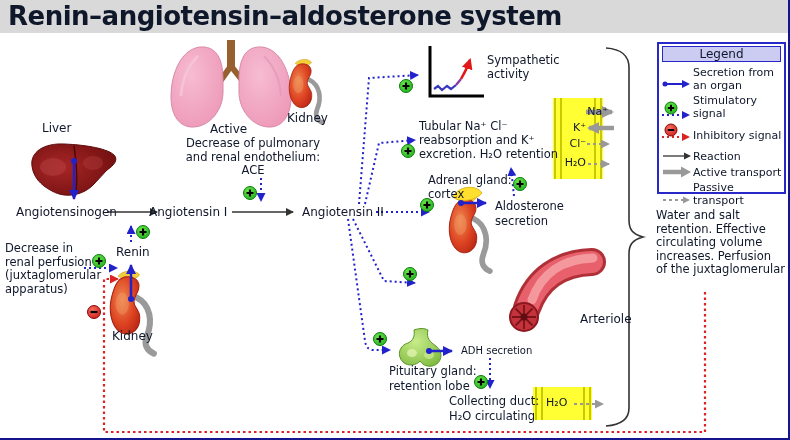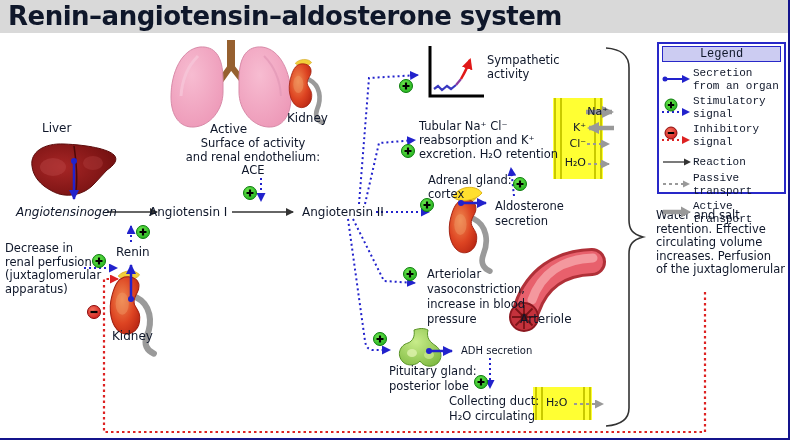--- a/index.html
+++ b/index.html
@@ -15,27 +15,27 @@
   }
   .lbl{position:absolute;font-size:12px;white-space:nowrap;}
   .blk{position:absolute;font-size:11.5px;line-height:13.5px;}
   .blk div{white-space:nowrap;}
   .ctr{text-align:center;}
   .ion{position:absolute;font-size:11px;text-align:right;white-space:nowrap;}
   svg.layer{position:absolute;left:0;top:0;}
   
   #legend{
     position:absolute;left:657px;top:42px;width:129px;height:152px;
-    border:2px solid #2828c8;background:#fff;box-sizing:border-box;font-family:Liberation Mono, monospace;
+    border:2px solid #2828c8;background:#fff;box-sizing:border-box;
   }
   #legend .ltitle{
     margin:2px 3px 3px 3px;border:1px solid #2828c8;background:#ccccf2;
     text-align:center;font-size:12px;line-height:14px;
   }
-  #legend .lrow{display:flex;align-items:center;margin:0 0 1px 2px;}
+  #legend .lrow{display:flex;align-items:flex-end;margin:0 0 1px 2px;}
   #legend .lrow svg{flex:0 0 32px;margin-top:1px;}
   #legend .lrow .ltext{font-size:11px;line-height:12.5px;padding-top:2px;white-space:normal;}
   .gap{height:5px;}
 </style>
 </head>
 <body>
 
 <div id="stage">
 
   <div id="titlebar">Renin–angiotensin–aldosterone system</div>
@@ -243,28 +243,28 @@
     </g>
 
     <path d="M606,48 C620,49 629,54 629,68 L629,220 C629,229 632,234 643,237 C632,240 629,245 629,254 L629,408 C629,420 620,425 606,426" stroke="#333" stroke-width="1.6" fill="none"></path>
   </svg>
 
   <div class="lbl" style="left:42px;top:121px;">Liver</div>
   <div class="lbl" style="left:210px;top:122px;">Active</div>
   <div class="lbl" style="left:287px;top:111px;">Kidney</div>
   <div class="lbl" style="left:112px;top:329px;">Kidney</div>
   <div class="lbl" style="left:116px;top:245px;">Renin</div>
-  <div class="lbl" style="left:16px;top:205px;font-style:italic;">Angiotensinogen</div>
+  <div class="lbl" style="left:16px;top:205px;">Angiotensinogen</div>
   <div class="lbl" style="left:149px;top:205px;">Angiotensin I</div>
   <div class="lbl" style="left:302px;top:205px;">Angiotensin II</div>
-  <div class="lbl" style="left:520px;top:312px;text-align:center;">Arteriole</div>
+  <div class="lbl" style="left:580px;top:312px;text-align:center;">Arteriole</div>
   <div class="lbl" style="left:461px;top:345px;font-size:10px;">ADH secretion</div>
 
   <div class="blk ctr" style="left:173px;top:137px;width:160px;">
-    <div>Surface of activity</div>
+    <div>Decrease of pulmonary</div>
     <div>and renal endothelium:</div>
     <div>ACE</div>
   </div>
 
   <div class="blk" style="left:5px;top:242px;">
     <div>Decrease in</div>
     <div>renal perfusion</div>
     <div>(juxtaglomerular</div>
     <div>apparatus)</div>
   </div>
@@ -283,30 +283,24 @@
   <div class="blk" style="left:428px;top:173px;line-height:14px;">
     <div>Adrenal gland:</div>
     <div>cortex</div>
   </div>
 
   <div class="blk" style="left:495px;top:199px;line-height:14.5px;">
     <div>Aldosterone</div>
     <div>secretion</div>
   </div>
 
-  <div class="blk" style="left:427px;top:267px;line-height:15px;">
-    <div>Arteriolar</div>
-    <div>vasoconstriction,</div>
-    <div>increase in blood</div>
-    <div>pressure</div>
-  </div>
 
   <div class="blk" style="left:389px;top:364px;line-height:14.5px;">
     <div>Pituitary gland:</div>
-    <div>posterior lobe</div>
+    <div>retention lobe</div>
   </div>
 
   <div class="blk" style="left:449px;top:394px;line-height:14.5px;">
     <div>Collecting duct:</div>
     <div>H₂O circulating</div>
   </div>
 
   <div class="blk" style="left:656px;top:209px;">
     <div>Water and salt</div>
     <div>retention. Effective</div>
@@ -358,28 +352,28 @@
     <div class="lrow">
       <svg width="32" height="14">
         <line x1="2" y1="7" x2="24" y2="7" stroke="#333" stroke-width="1.3"></line>
         <path d="M23,3.5 L30,7 L23,10.5 Z" fill="#333"></path>
       </svg>
       <div class="ltext">Reaction</div>
     </div>
 
     <div class="lrow">
       <svg width="32" height="14">
+        <line x1="2" y1="7" x2="21" y2="7" stroke="#999" stroke-width="4.5"></line>
+        <path d="M20,1.5 L30,7 L20,12.5 Z" fill="#999"></path>
+      </svg>
+      <div class="ltext">Active transport</div>
+    </div>
+
+    <div class="lrow">
+      <svg width="32" height="14">
         <line x1="2" y1="7" x2="22" y2="7" stroke="#999" stroke-width="2" stroke-dasharray="3,3"></line>
         <path d="M22,3.5 L29,7 L22,10.5 Z" fill="#999"></path>
       </svg>
       <div class="ltext">Passive transport</div>
     </div>
-
-    <div class="lrow">
-      <svg width="32" height="14">
-        <line x1="2" y1="7" x2="21" y2="7" stroke="#999" stroke-width="4.5"></line>
-        <path d="M20,1.5 L30,7 L20,12.5 Z" fill="#999"></path>
-      </svg>
-      <div class="ltext">Active transport</div>
-    </div>
   </div>
 
 </div>
 
 </body></html>

